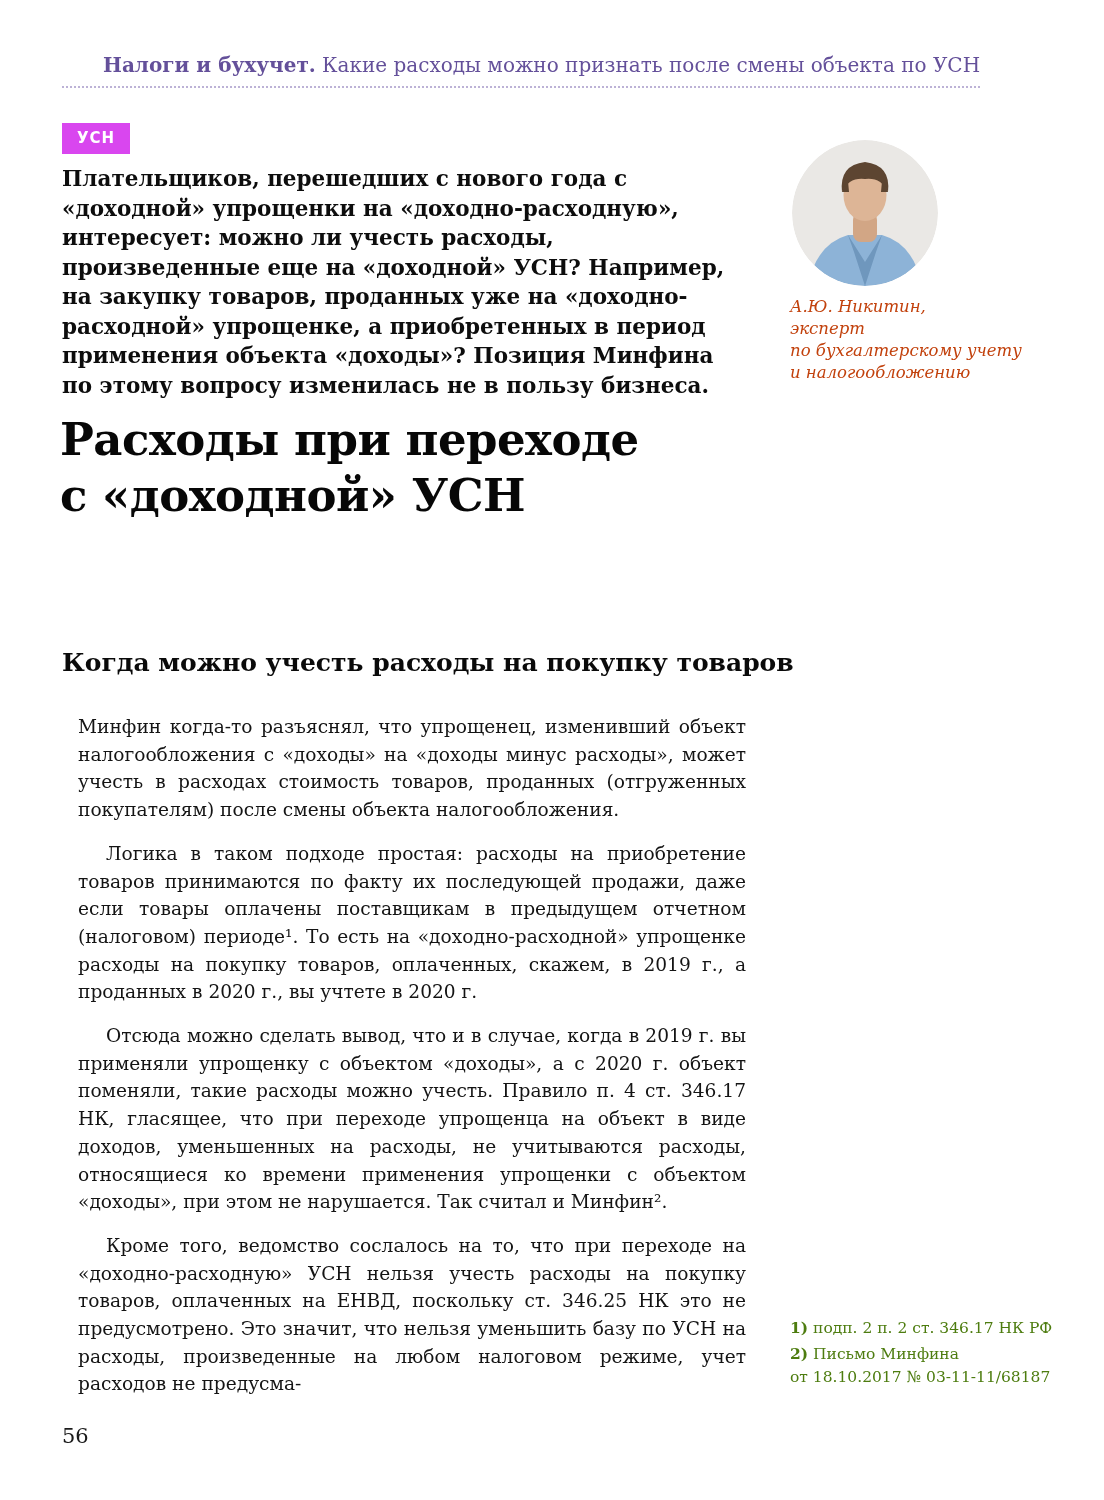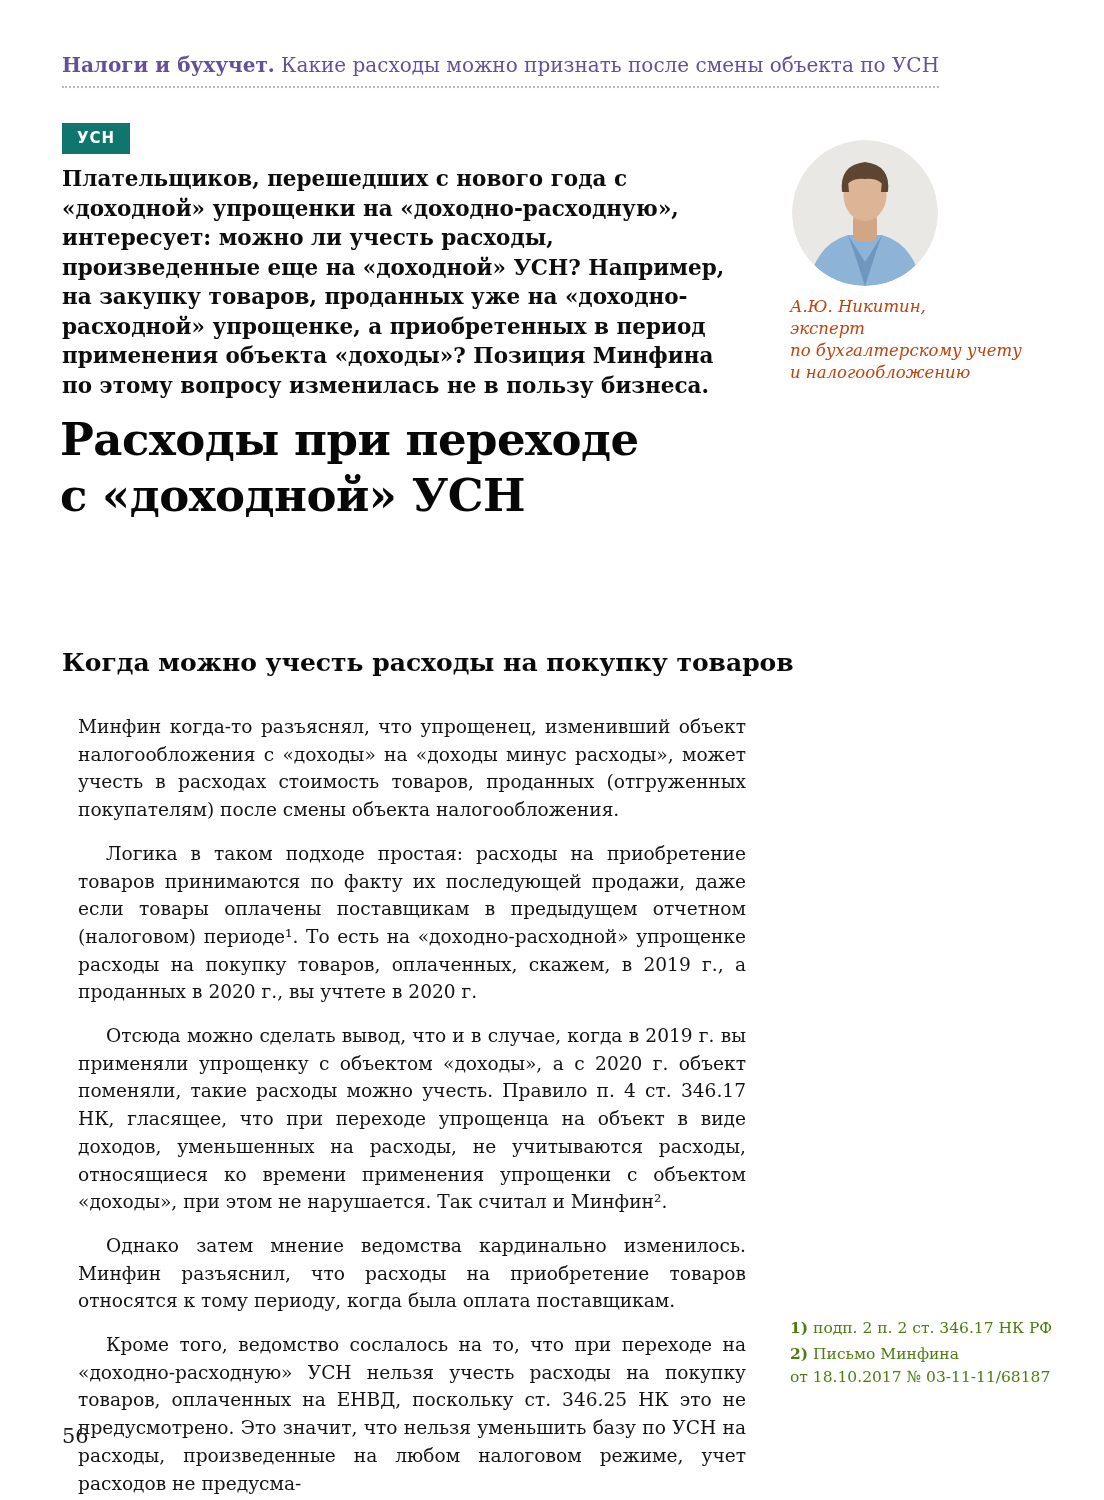--- a/index.html
+++ b/index.html
@@ -14,26 +14,26 @@
 
   
   .page-header {
     position:absolute; left:62px; top:52px;
     font-size:20px; line-height:26px;
     color:#64509a;
     border-bottom:2px dotted rgba(106,84,164,0.45);
     padding-bottom:8px;
     white-space:nowrap;
   }
-  .page-header .rubric { font-weight:bold; }
+  .page-header .rubric { font-weight:bold;margin-left:41px; }
 
   
   .tag-badge {
     position:absolute; left:62px; top:123px;
-    background:#0f766e; color:#ffffff;
+    background:#d946ef; color:#ffffff;
     font-family:"DejaVu Sans", sans-serif;
     font-weight:bold; font-size:15px; letter-spacing:1px;
     padding:6px 15px 7px 15px;
   }
 
   
   .lead {
     position:absolute; left:62px; top:164px; width:668px;
     font-weight:bold; font-size:21.5px; line-height:29.5px;
     color:#0d0d0d;
@@ -128,21 +128,20 @@
   <div>Расходы при переходе</div>
   <div>с «доходной» УСН</div>
 </h1>
 
 <h2 class="section-heading">Когда можно учесть расходы на покупку товаров</h2>
 
 <div class="article-body">
   <p>Минфин когда-то разъяснял, что упрощенец, изменивший объект налогообложения с «доходы» на «доходы минус расходы», может учесть в расходах стоимость товаров, проданных (отгруженных покупателям) после смены объекта налогообложения.</p>
   <p class="indent">Логика в таком подходе простая: расходы на приобретение товаров принимаются по факту их последующей продажи, даже если товары оплачены поставщикам в предыдущем отчетном (налоговом) периоде¹. То есть на «доходно-расходной» упрощенке расходы на покупку товаров, оплаченных, скажем, в 2019 г., а проданных в 2020 г., вы учтете в 2020 г.</p>
   <p class="indent">Отсюда можно сделать вывод, что и в случае, когда в 2019 г. вы применяли упрощенку с объектом «доходы», а с 2020 г. объект поменяли, такие расходы можно учесть. Правило п. 4 ст. 346.17 НК, гласящее, что при переходе упрощенца на объект в виде доходов, уменьшенных на расходы, не учитываются расходы, относящиеся ко времени применения упрощенки с объектом «доходы», при этом не нарушается. Так считал и Минфин².</p>
-  <p class="indent">Однако затем мнение ведомства кардинально изменилось. Минфин разъяснил, что расходы на приобретение товаров относятся к тому периоду, когда была оплата поставщикам.</p>
   <p class="indent">Кроме того, ведомство сослалось на то, что при переходе на «доходно-расходную» УСН нельзя учесть расходы на покупку товаров, оплаченных на ЕНВД, поскольку ст. 346.25 НК это не предусмотрено. Это значит, что нельзя уменьшить базу по УСН на расходы, произведенные на любом налоговом режиме, учет расходов не предусма-</p>
 </div>
 
 <div class="footnotes">
   <div class="footnote">
     <span class="fn-label">1)</span>
     <span>подп. 2 п. 2 ст. 346.17 НК РФ</span>
   </div>
   <div class="footnote">
     <span class="fn-label">2)</span>

